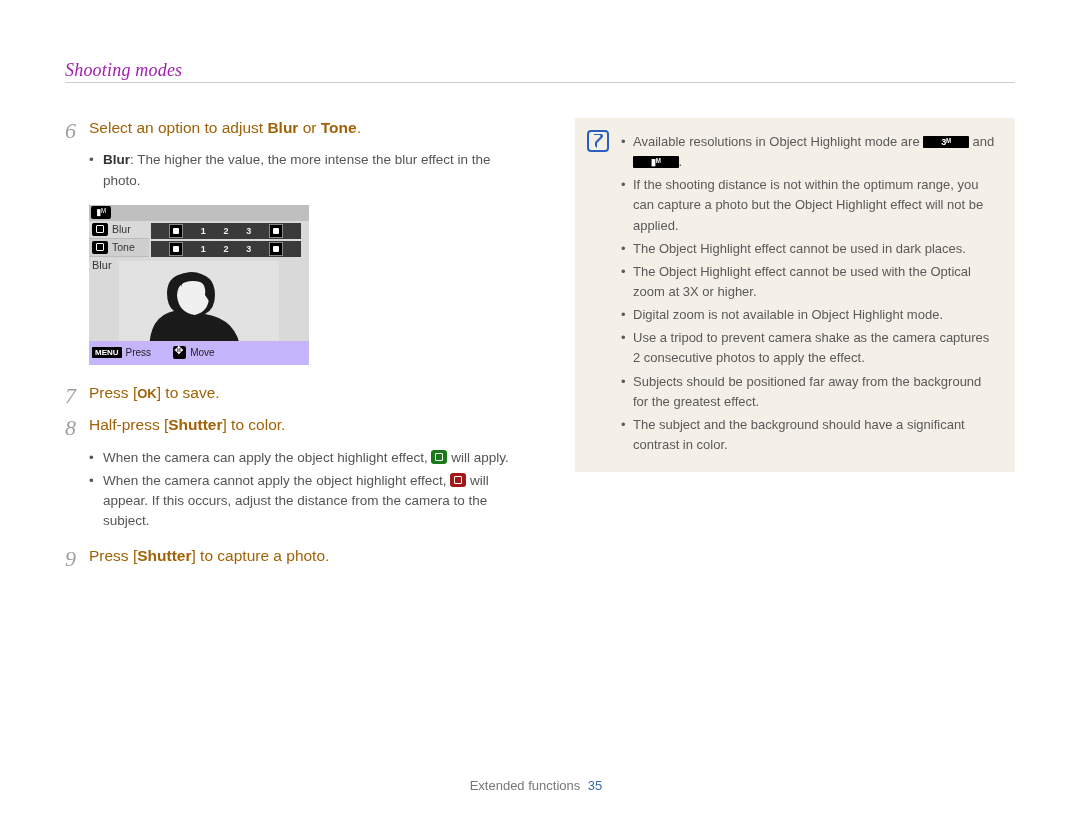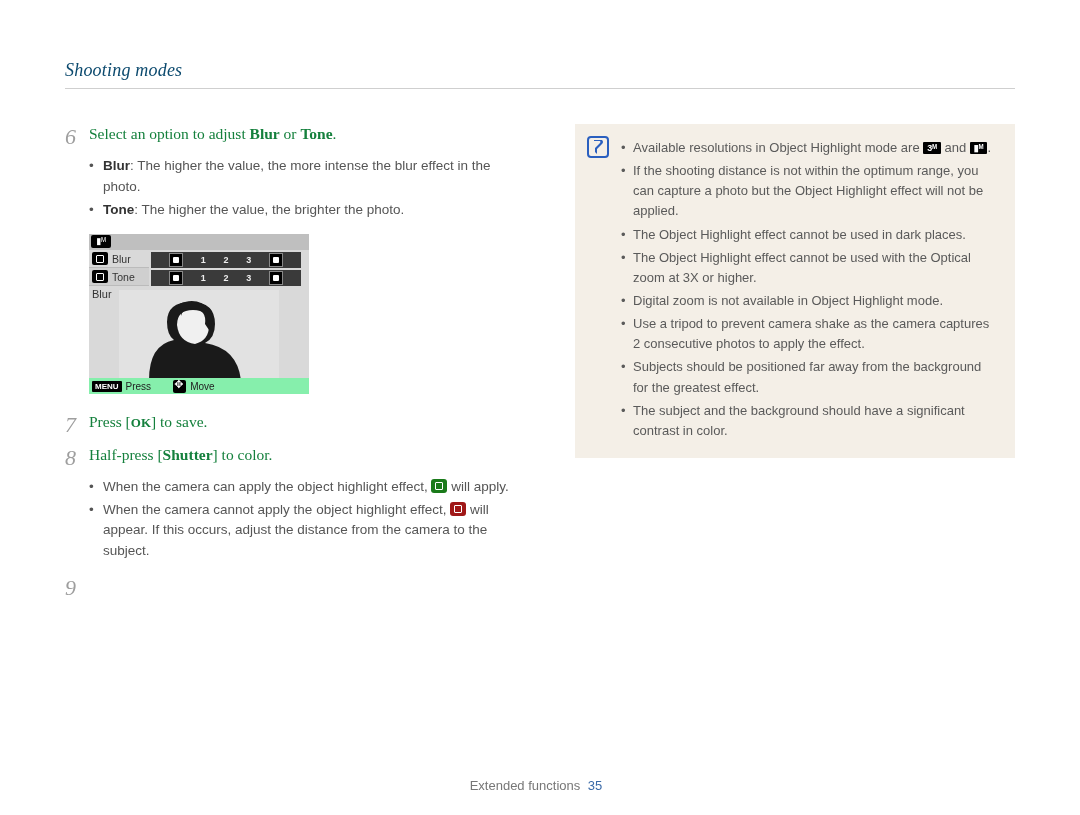--- a/index.html
+++ b/index.html
@@ -6,46 +6,46 @@
   body {
     font-family: Arial, Helvetica, sans-serif;
     background: #ffffff;
     color: #333;
     width: 1080px;
     height: 815px;
     position: relative;
     padding: 60px 65px 0 65px;
   }
   .header {
-    color: #0c4a6e;
+    color: #a21caf;
     font-size: 18px;
     font-style: italic;
     font-family: Georgia, 'Times New Roman', serif;
     border-bottom: 1px solid #cfcfcf;
-    padding-bottom: 7px;
+    padding-bottom: 1px;
     margin-bottom: 35px;
     letter-spacing: 0.2px;
   }
   .columns {
     display: flex;
     gap: 50px;
   }
   .col-left { width: 460px; }
   .col-right { flex: 1; }
   .step { display: flex; margin-bottom: 6px; }
   .step-num {
     font-family: Georgia, serif;
     font-style: italic;
     font-size: 22px;
     color: #9e9e9e;
     width: 24px;
     flex-shrink: 0;
     line-height: 1.2;
   }
-  .step-body { font-size: 15.5px; line-height: 1.35; color: #15803d; font-family: Liberation Serif, serif; }
+  .step-body { font-size: 15.5px; line-height: 1.35; color: #a16207; }
   .step-body b { font-weight: bold; }
   ul.bullets { list-style: none; padding-left: 24px; margin: 6px 16px 14px 0; }
   ul.bullets li { position: relative; padding-left: 14px; font-size: 13.5px; color: #555; line-height: 1.5; margin-bottom: 3px;}
   ul.bullets li::before { content: "•"; position: absolute; left: 0; top: 0; }
   ul.bullets li b { font-weight: bold; color: #333;}
   .inline-ok {
     display: inline-block;
     font-weight: bold;
     font-size: 13px;
     vertical-align: 0;
@@ -87,21 +87,21 @@
   .lcd-sliders { position:absolute; top:18px; left:62px; width:150px; }
   .slider-strip { height:16px; background:#3a3a3a; margin-bottom:2px; display:flex; align-items:center; justify-content:space-evenly; position:relative;}
   .thumb { width:14px; height:14px; background:#000; border:1px solid #888; position:relative; display:flex; align-items:center; justify-content:center;}
   .thumb::after{ content:""; width:6px; height:6px; background:#fff; border-radius:1px;}
   .tick { color:#eee; font-size:9px; font-weight:bold;}
   .lcd-label { position:absolute; top:54px; left:3px; font-size:11px; color:#333;}
   .portrait {
     position:absolute; top:56px; left:30px; width:160px; height:90px;
   }
   .portrait svg { width:100%; height:100%; }
-  .lcd-bottom { position:absolute; bottom:0; left:0; right:0; height:16px; background:#86efac; display:flex; align-items:center; font-size:10px; color:#222;}
+  .lcd-bottom { position:absolute; bottom:0; left:0; right:0; height:24px; background:#c4b5fd; display:flex; align-items:center; font-size:10px; color:#222;}
   .menu-chip { background:#000; color:#fff; font-size:8px; padding:1px 3px; margin:0 4px 0 3px; border-radius:1px; font-weight:bold;}
   .nav-chip { width:13px; height:13px; background:#000; border-radius:2px; margin:0 4px 0 22px; position:relative;}
   .nav-chip::before{ content:"✥"; color:#fff; position:absolute; left:1px; top:-2px; font-size:11px;}
 
   .note-box {
     background: #f4efe7;
     padding: 14px 18px 14px 46px;
     position: relative;
     font-size: 13px;
     color: #5a5a5a;
@@ -111,21 +111,21 @@
     width: 22px; height: 22px;
     border: 2px solid #2a5fbf;
     border-radius: 4px;
     color: #2a5fbf;
     display:flex; align-items:center; justify-content:center;
   }
   .note-icon svg { width:12px; height:14px; }
   .note-box ul { list-style:none; }
   .note-box li { position:relative; padding-left:12px; line-height:1.55; margin-bottom:3px; }
   .note-box li::before { content:"•"; position:absolute; left:0; }
-  .res-chip { display:inline-block; background:#000; color:#fff; font-size:9px; font-weight:bold; padding:0 4px; border-radius:1px; vertical-align:1px; line-height:12px;}
+  .res-chip { display:inline-block; background:#000; color:#fff; font-size:9px; font-weight:bold; padding:0 18px; border-radius:1px; vertical-align:1px; line-height:12px;}
 
   .footer {
     position: absolute;
     bottom: 22px;
     left: 0; right: 8px;
     text-align: center;
     font-size: 13px;
     color: #777;
   }
   .footer .pg { color:#3a6aa8; margin-left:4px; }
@@ -139,21 +139,20 @@
   <div class="col-left">
 
     <div class="step">
       <div class="step-num">6</div>
       <div class="step-body">
         <span>Select an option to adjust </span><b>Blur</b><span> or </span><b>Tone</b><span>.</span>
       </div>
     </div>
     <ul class="bullets">
       <li><b>Blur</b><span>: The higher the value, the more intense the blur effect in the photo.</span></li>
-      <li><b>Tone</b><span>: The higher the value, the brighter the photo.</span></li>
     </ul>
 
     <div class="lcd">
       <div class="lcd-top">
         <div class="lcd-topicon">▮ᴹ</div>
       </div>
       <div class="lcd-left">
         <div class="lcd-row sel">
             <span class="row-icon"></span>
             <span>Blur</span>
@@ -209,20 +208,23 @@
         <span>Half-press [</span><b>Shutter</b><span>] to color.</span>
       </div>
     </div>
     <ul class="bullets">
       <li><span>When the camera can apply the object highlight effect, </span><span class="inline-badge badge-green"></span><span> will apply.</span></li>
       <li><span>When the camera cannot apply the object highlight effect, </span><span class="inline-badge badge-red"></span><span> will appear. If this occurs, adjust the distance from the camera to the subject.</span></li>
     </ul>
 
     <div class="step">
       <div class="step-num">9</div>
+      <div class="step-body">
+        <span>Press [</span><b>Shutter</b><span>] to capture a photo.</span>
+      </div>
     </div>
 
   </div>
 
   <div class="col-right">
     <div class="note-box">
       <div class="note-icon">
         <svg viewBox="0 0 12 14">
             <path d="M2 0 L10 0 Q12 2 10 4 L5 9 L5 14 L3 12 L3 8 L8 3 Q9 2 8 1 L2 1 Z" fill="#2a5fbf"></path>
           </svg>

